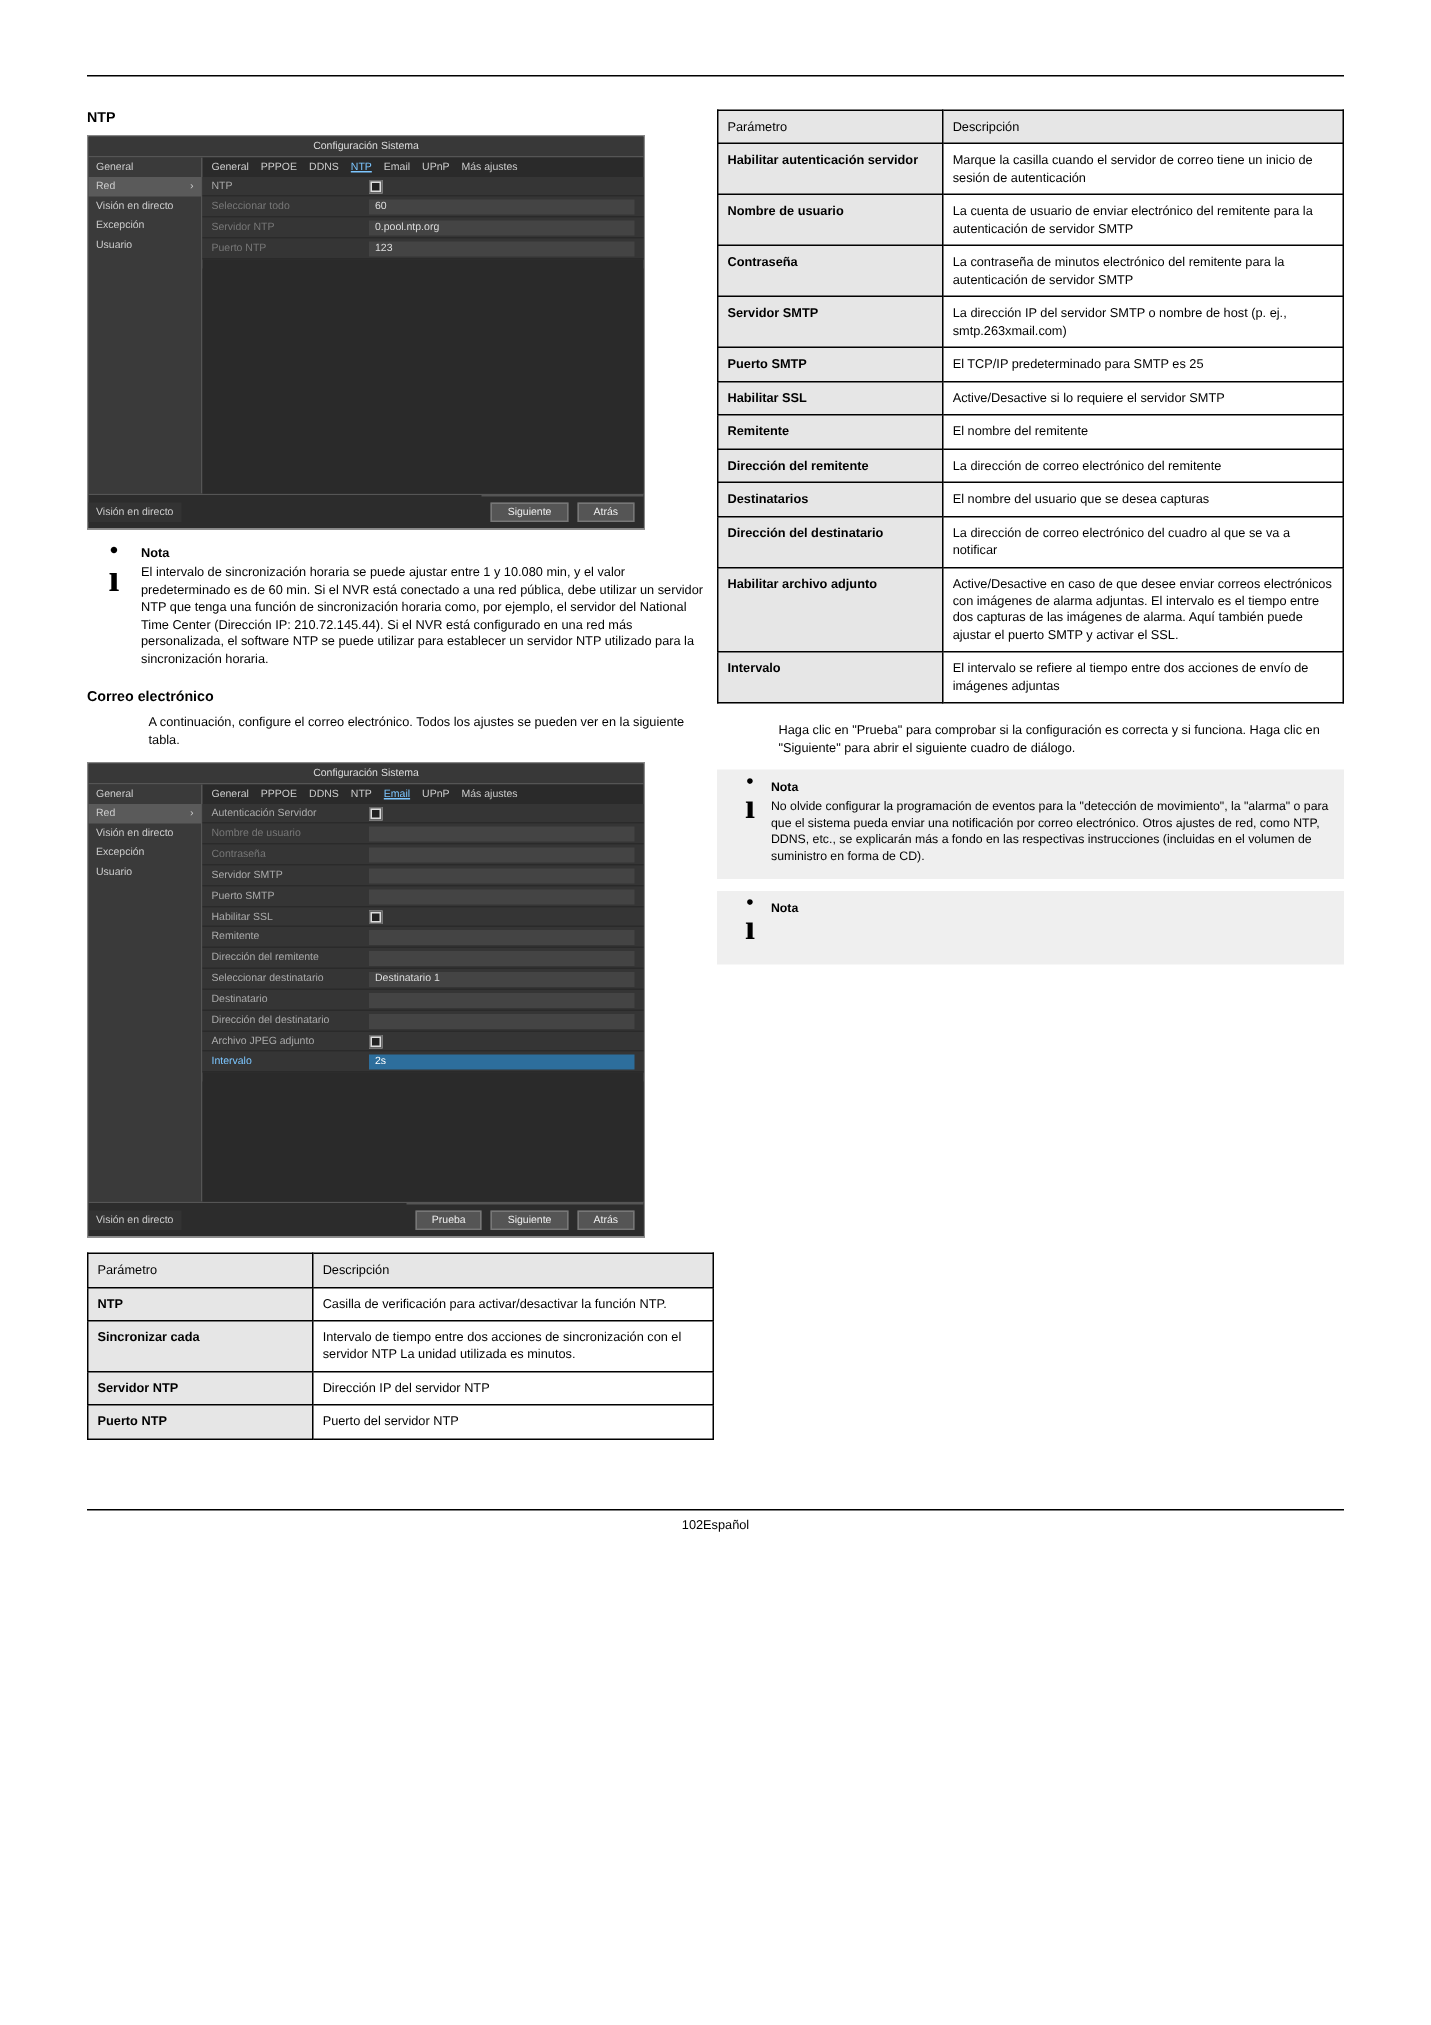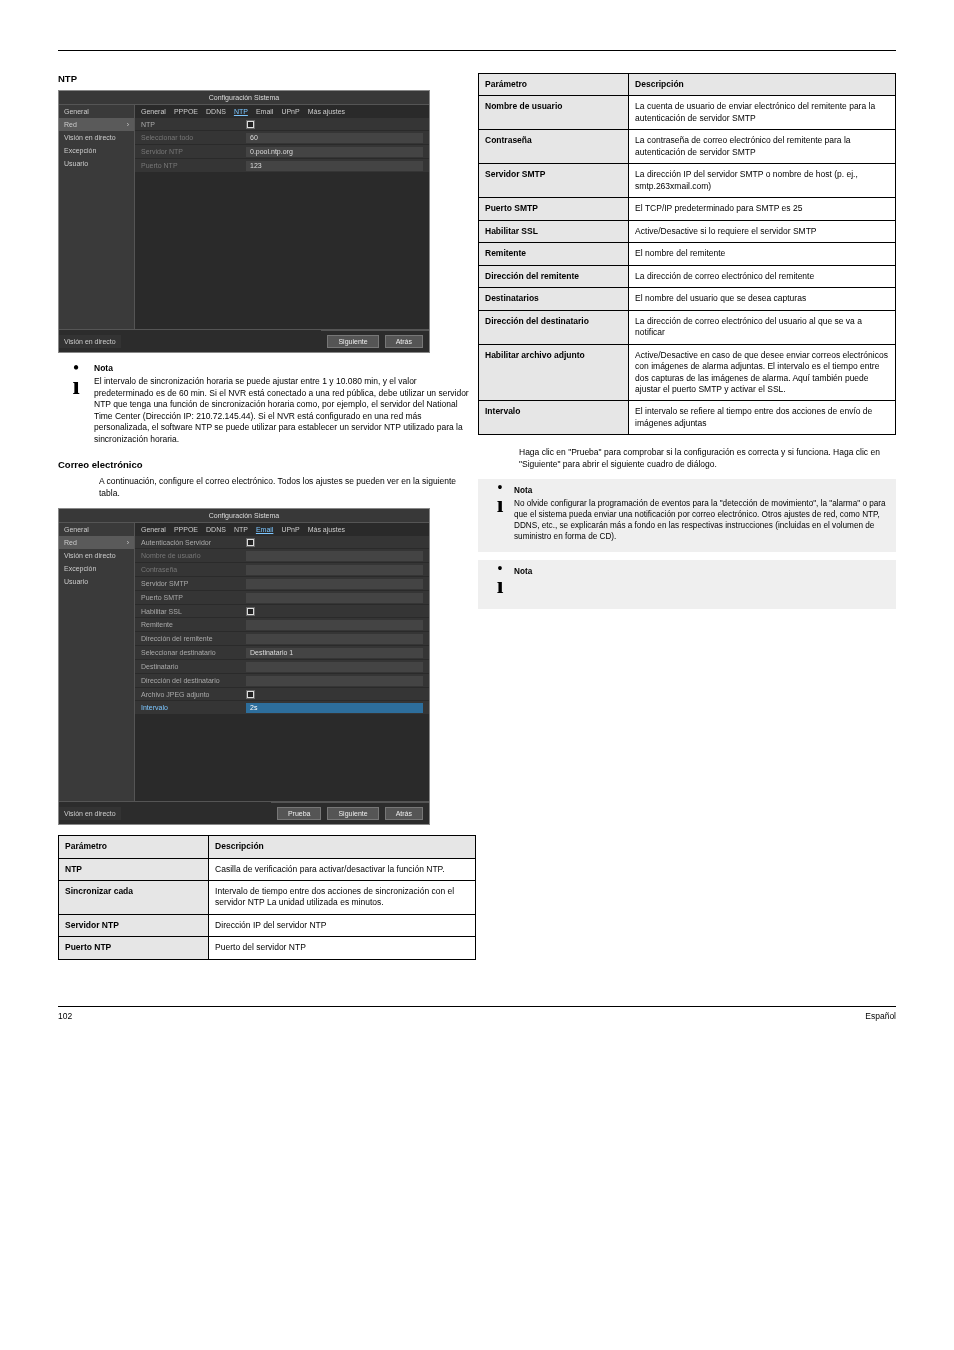--- a/index.html
+++ b/index.html
@@ -145,21 +145,21 @@
     font-size: 8.5px;
     margin-bottom: 12px;
   }
   table.ptab th, table.ptab td {
     border: 1px solid #000;
     padding: 5px 6px;
     text-align: left;
     vertical-align: top;
     line-height: 1.35;
   }
-  table.ptab th { background: #e6e6e6; font-weight: bold; }
+  table.ptab th { background: #e6e6e6; font-weight: normal; }
   table.ptab td.key { background: #e6e6e6; font-weight: bold; width: 36%; }
 
   .para { font-size: 8.5px; line-height: 1.4; margin-bottom: 8px; margin-left: 41px; }
 
   
   .gray-note {
     background: #efefef;
     padding: 6px 8px 10px 8px;
     margin-bottom: 8px;
     display:flex;
@@ -173,21 +173,21 @@
   }
   .gray-note .nb { flex:1; font-size:8.2px; line-height:1.35; }
   .gray-note .nb .nhead { font-weight:bold; margin-bottom:2px; }
 
   
   .footer {
     margin-top: 34px;
     border-top: 1px solid #000;
     padding-top: 4px;
     display: flex;
-    justify-content: space-between;
+    justify-content: center;
     font-size: 8.5px;
   }
 </style>
 </head>
 <body>
 <div class="page">
 <div class="top-rule"></div>
 
 <div class="columns">
 
@@ -375,26 +375,30 @@
   </div>
 
   <div class="col">
     <table class="ptab">
       <tbody>
             <tr>
         <th>Parámetro</th>
         <th>Descripción</th>
       </tr>
       <tr>
+              <td class="key">Habilitar autenticación servidor</td>
+              <td>Marque la casilla cuando el servidor de correo tiene un inicio de sesión de autenticación</td>
+            </tr>
+      <tr>
               <td class="key">Nombre de usuario</td>
               <td>La cuenta de usuario de enviar electrónico del remitente para la autenticación de servidor SMTP</td>
             </tr>
       <tr>
               <td class="key">Contraseña</td>
-              <td>La contraseña de correo electrónico del remitente para la autenticación de servidor SMTP</td>
+              <td>La contraseña de minutos electrónico del remitente para la autenticación de servidor SMTP</td>
             </tr>
       <tr>
               <td class="key">Servidor SMTP</td>
               <td>La dirección IP del servidor SMTP o nombre de host (p. ej., smtp.263xmail.com)</td>
             </tr>
       <tr>
               <td class="key">Puerto SMTP</td>
               <td>El TCP/IP predeterminado para SMTP es 25</td>
             </tr>
       <tr>
@@ -408,21 +412,21 @@
       <tr>
               <td class="key">Dirección del remitente</td>
               <td>La dirección de correo electrónico del remitente</td>
             </tr>
       <tr>
               <td class="key">Destinatarios</td>
               <td>El nombre del usuario que se desea capturas</td>
             </tr>
       <tr>
               <td class="key">Dirección del destinatario</td>
-              <td>La dirección de correo electrónico del usuario al que se va a notificar</td>
+              <td>La dirección de correo electrónico del cuadro al que se va a notificar</td>
             </tr>
       <tr>
               <td class="key">Habilitar archivo adjunto</td>
               <td>Active/Desactive en caso de que desee enviar correos electrónicos con imágenes de alarma adjuntas. El intervalo es el tiempo entre dos capturas de las imágenes de alarma. Aquí también puede ajustar el puerto SMTP y activar el SSL.</td>
             </tr>
       <tr>
               <td class="key">Intervalo</td>
               <td>El intervalo se refiere al tiempo entre dos acciones de envío de imágenes adjuntas</td>
             </tr>
     </tbody>

